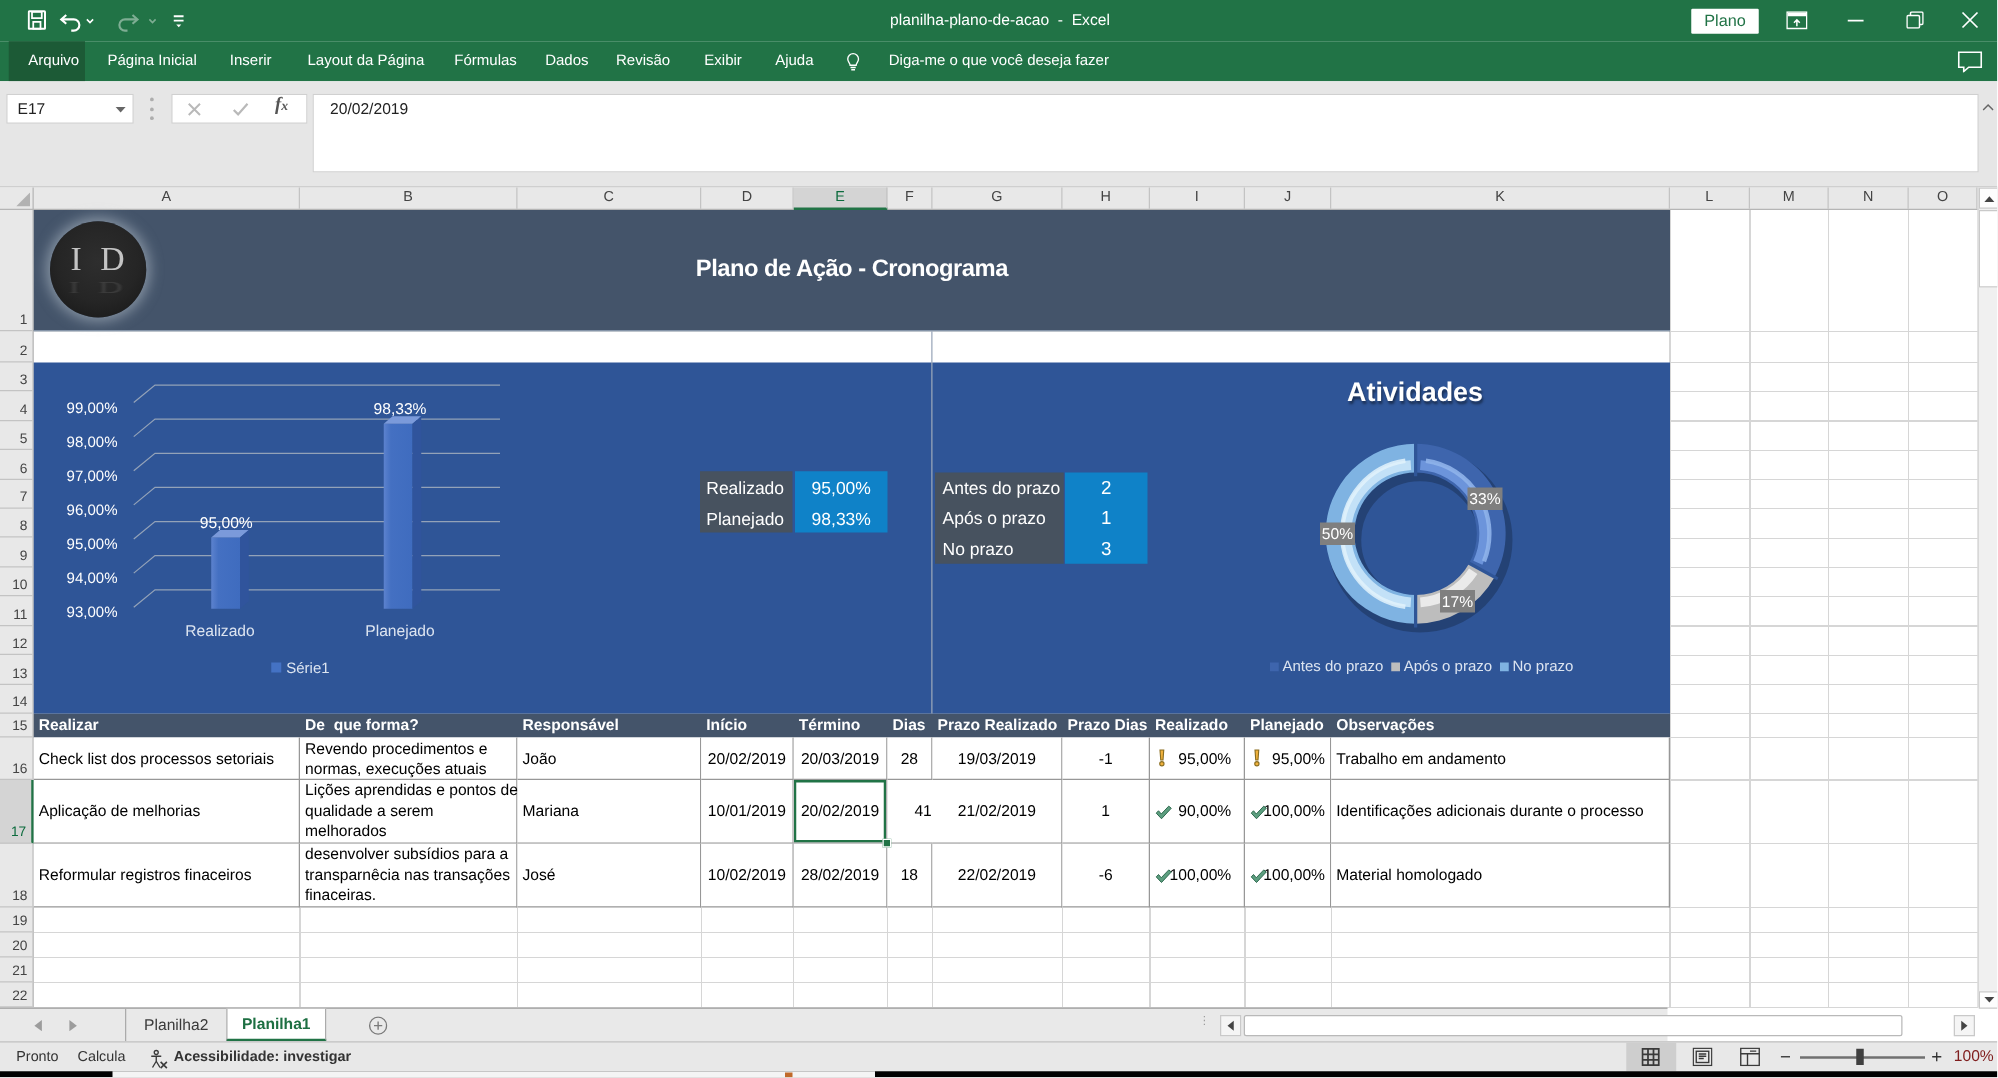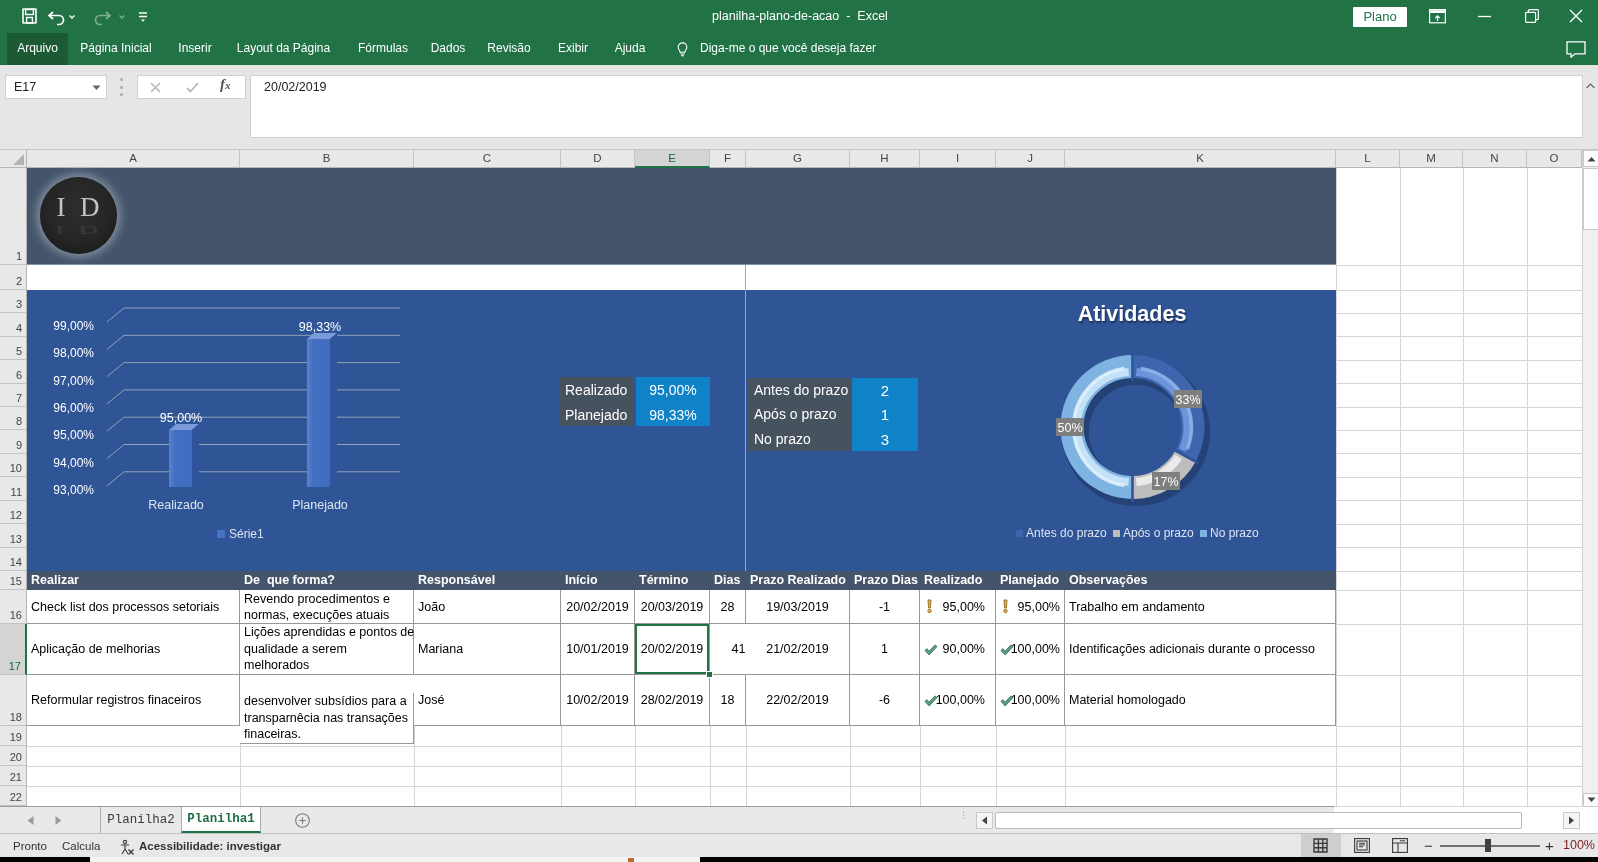--- a/index.html
+++ b/index.html
@@ -3,21 +3,21 @@
 <meta charset="utf-8">
 <style>
 *{margin:0;padding:0;box-sizing:border-box;}
 html,body{width:1598px;height:862px;overflow:hidden;}
 body{font-family:"Liberation Sans",sans-serif;}
 #app{position:relative;width:1598px;height:862px;background:#fff;overflow:hidden;}
 .abs{position:absolute;}
 
 #titlebar{left:0;top:0;width:1598px;height:33px;background:#217346;}
 #tabrow{left:0;top:33px;width:1598px;height:32px;background:#217346;}
-.tab{position:absolute;top:0;height:32px;line-height:31px;color:#fff;font-size:12px;text-align:center;white-space:nowrap;}
+.tab{position:absolute;top:0;height:32px;line-height:31px;color:#fff;font-size:12px;text-align:center;white-space:nowrap;padding-left:11px;}
 #docname{left:600px;top:0;width:400px;height:33px;line-height:33px;text-align:center;color:#fff;font-size:12.5px;}
 #entrar{left:1353px;top:7px;width:54px;height:20px;background:#fff;border-radius:1px;color:#217346;font-size:13px;text-align:center;line-height:20px;}
 
 #fbar{left:0;top:65px;width:1598px;height:85px;background:#e6e6e6;border-bottom:1px solid #c8c8c8;}
 #namebox{left:5px;top:10px;width:102px;height:24px;background:#fff;border:1px solid #d0d0d0;font-size:12.5px;color:#222;line-height:22px;padding-left:8px;}
 #fxbox{left:137px;top:10px;width:109px;height:24px;background:#fff;border:1px solid #d0d0d0;}
 #fxcontent{left:250px;top:10px;width:1333px;height:63px;background:#fff;border:1px solid #d0d0d0;font-size:12.5px;color:#222;padding:4px 0 0 13px;}
 
 #colhead{left:0;top:150px;width:1598px;height:18px;background:#e8e8e8;border-bottom:1px solid #b5b5b5;}
 .ch{position:absolute;top:0;height:17px;line-height:17px;text-align:center;font-size:11.5px;color:#444;border-right:1px solid #c3c3c3;}
@@ -34,21 +34,21 @@
 #pdivider{left:745px;top:265px;width:1px;height:306px;background:#9aa7ba;}
 
 #thead{left:27px;top:571px;width:1309px;height:19px;background:#44546a;color:#fff;font-weight:bold;font-size:12.5px;}
 .th{position:absolute;top:0;height:19px;line-height:19px;white-space:nowrap;overflow:hidden;}
 .cell{position:absolute;display:flex;align-items:center;font-size:12.5px;color:#000;background:#fff;border-right:1px solid #979797;border-bottom:1px solid #979797;}
 .cl{justify-content:flex-start;padding-left:4px;}
 .cc{justify-content:center;}
 .cr{justify-content:flex-end;padding-right:10px;}
 .crj{justify-content:flex-end;padding-right:4px;}
 
-#sheettabs{left:0;top:806px;width:1334px;height:27px;background:#e9e9e9;border-top:1px solid #9a9a9a;font-family:Liberation Mono, monospace;}
+#sheettabs{left:0;top:806px;width:1334px;height:27px;background:#e9e9e9;border-top:1px solid #9a9a9a;}
 #statusbar{left:0;top:833px;width:1598px;height:24px;background:#e8e8e8;border-top:1px solid #c0c0c0;font-size:11.5px;color:#333;}
 #taskstrip{left:0;top:857px;width:1598px;height:5px;background:#000;}
 #vscroll{left:1582px;top:150px;width:16px;height:656px;background:#f0f0f0;border-left:1px solid #cfcfcf;}
 </style>
 </head>
 <body>
 <div id="app">
   <div class="abs" id="titlebar">
     <svg class="abs" style="left:22px;top:8px" width="125" height="18" viewBox="0 0 125 18" fill="none" stroke="#fff" stroke-width="1.6">
 
@@ -216,20 +216,21 @@
       <div class="rh" style="top:618.0px;height:20.0px">22</div>
     </div>
   <div class="abs" id="corner">
       <svg width="12" height="12" style="position:absolute;right:1px;bottom:1px">
         <path d="M11 0 L11 11 L0 11 Z" fill="#b2b2b2"></path>
       </svg>
     </div>
   <div class="abs" id="band1">
     <div class="abs" style="left:13px;top:9px;width:77px;height:77px;border-radius:50%;background:radial-gradient(circle at 50% 42%,#2e2e2e 0%,#252525 55%,#1e1e1e 75%);box-shadow:0 0 10px 3px rgba(190,200,210,0.55);"></div>
     <div class="abs" style="left:13px;top:9px;width:77px;height:77px;border-radius:50%;text-align:center;font-family:'Liberation Serif',serif;color:#c4c4c4;font-size:27px;letter-spacing:4px;line-height:60px;padding-left:3px;overflow:hidden">I D<div style="position:absolute;left:0;top:29px;width:77px;height:26px;text-align:center;transform:scaleY(-0.5);transform-origin:50% 100%;opacity:0.14;filter:blur(1.2px);color:#cccccc">I D</div></div>
+    <div class="abs" style="left:0;top:37px;width:1309px;text-align:center;color:#fff;font-weight:bold;font-size:19px;letter-spacing:-0.4px">Plano de Ação - Cronograma</div>
 </div>
   <div class="abs" style="left:27px;top:264px;width:1309px;height:1px;background:#8494a8"></div>
   <div class="abs" id="bluepanel">
       <svg class="abs" style="left:0;top:0" width="718" height="281" font-family="Liberation Sans,sans-serif">
 <defs>
 <linearGradient id="barg" x1="0" y1="0" x2="1" y2="0">
 <stop offset="0" stop-color="#5c82ce"></stop>
             <stop offset="0.25" stop-color="#4470c2"></stop>
             <stop offset="1" stop-color="#3f6cbf"></stop>
 </linearGradient>
@@ -358,21 +359,21 @@
       <div class="cell cc" style="left:850px;top:624px;width:70px;height:51px;">1</div>
       <div class="cell cr" style="left:920px;top:624px;width:76px;height:51px;"><span style="position:absolute;left:4px;top:20px"><svg width="14" height="12" viewBox="0 0 14 12">
             <path d="M1 6.5 L2.8 4.6 L5 7.2 L11 0.9 L13 2.6 L5.2 11 Z" fill="#5d9e7f" stroke="#2f6b50" stroke-width="0.8"></path>
           </svg></span>90,00%</div>
       <div class="cell crj" style="left:996px;top:624px;width:69px;height:51px;"><span style="position:absolute;left:4px;top:20px"><svg width="14" height="12" viewBox="0 0 14 12">
             <path d="M1 6.5 L2.8 4.6 L5 7.2 L11 0.9 L13 2.6 L5.2 11 Z" fill="#5d9e7f" stroke="#2f6b50" stroke-width="0.8"></path>
           </svg></span>100,00%</div>
       <div class="cell cl" style="left:1065px;top:624px;width:271px;height:51px;">Identificações adicionais durante o processo</div>
       <div class="abs" style="left:706px;top:671px;width:7px;height:7px;background:#217346;border:1px solid #fff;z-index:5"></div>
       <div class="cell cl" style="left:27px;top:675px;width:213px;height:51px;">Reformular registros finaceiros</div>
-      <div class="cell cl" style="left:240px;top:693px;width:174px;height:51px;align-items:flex-end;">
+      <div class="cell cl" style="left:240px;top:675px;width:174px;height:51px;align-items:flex-end;">
         <div style="line-height:16.6px;white-space:nowrap;font-size:12.5px">desenvolver subsídios para a<br>transparnêcia nas transações<br>finaceiras.</div>
       </div>
       <div class="cell cl" style="left:414px;top:675px;width:147px;height:51px;">José</div>
       <div class="cell cc" style="left:561px;top:675px;width:74px;height:51px;">10/02/2019</div>
       <div class="cell cc" style="left:635px;top:675px;width:75px;height:51px;">28/02/2019</div>
       <div class="cell cc" style="left:710px;top:675px;width:36px;height:51px;">18</div>
       <div class="cell cc" style="left:746px;top:675px;width:104px;height:51px;">22/02/2019</div>
       <div class="cell cc" style="left:850px;top:675px;width:70px;height:51px;">-6</div>
       <div class="cell cr" style="left:920px;top:675px;width:76px;height:51px;"><span style="position:absolute;left:4px;top:20px"><svg width="14" height="12" viewBox="0 0 14 12">
             <path d="M1 6.5 L2.8 4.6 L5 7.2 L11 0.9 L13 2.6 L5.2 11 Z" fill="#5d9e7f" stroke="#2f6b50" stroke-width="0.8"></path>

